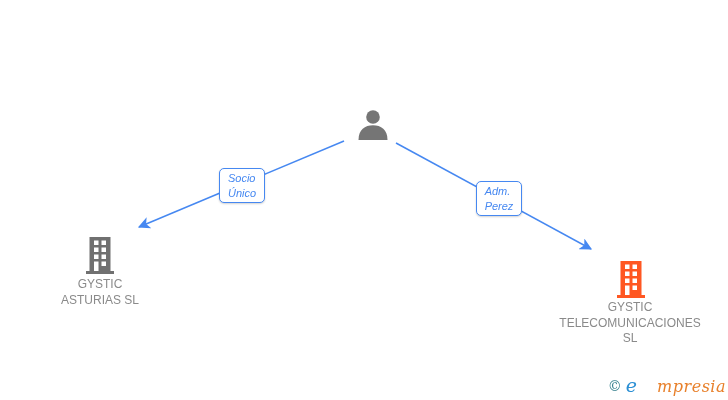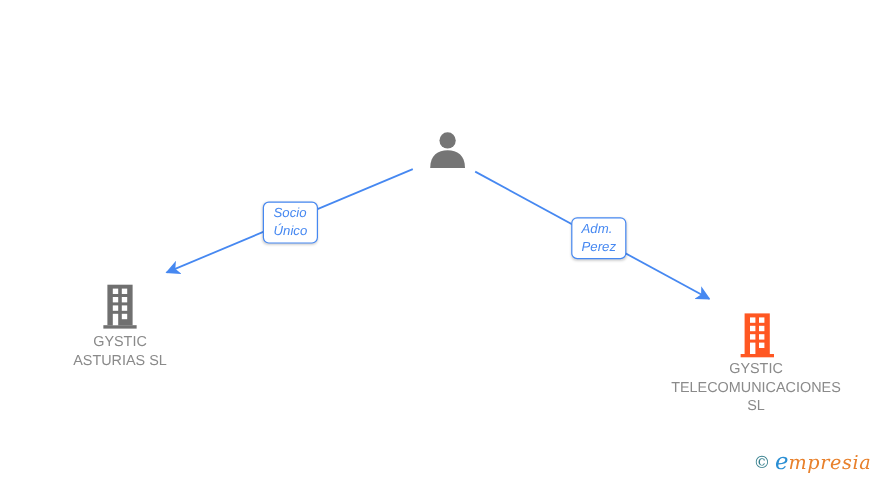--- a/index.html
+++ b/index.html
@@ -77,20 +77,21 @@
     vertical-align: 1px;
   }
   .watermark .wm-initial {
     font-size: 19px;
     color: #2b8fd4;
   }
   .watermark .wm-rest {
     font-size: 16px;
     color: #e8802b;
     letter-spacing: 0.5px;
+    margin-left: 20px;
   }
 </style>
 </head>
 <body>
 
 <div class="canvas">
 
   <svg class="edges-svg" viewBox="0 0 728 400" xmlns="http://www.w3.org/2000/svg">
     <defs>
       <marker id="arrowhead" viewBox="0 0 10 10" refX="9" refY="5" markerWidth="8" markerHeight="8" orient="auto-start-reverse">

